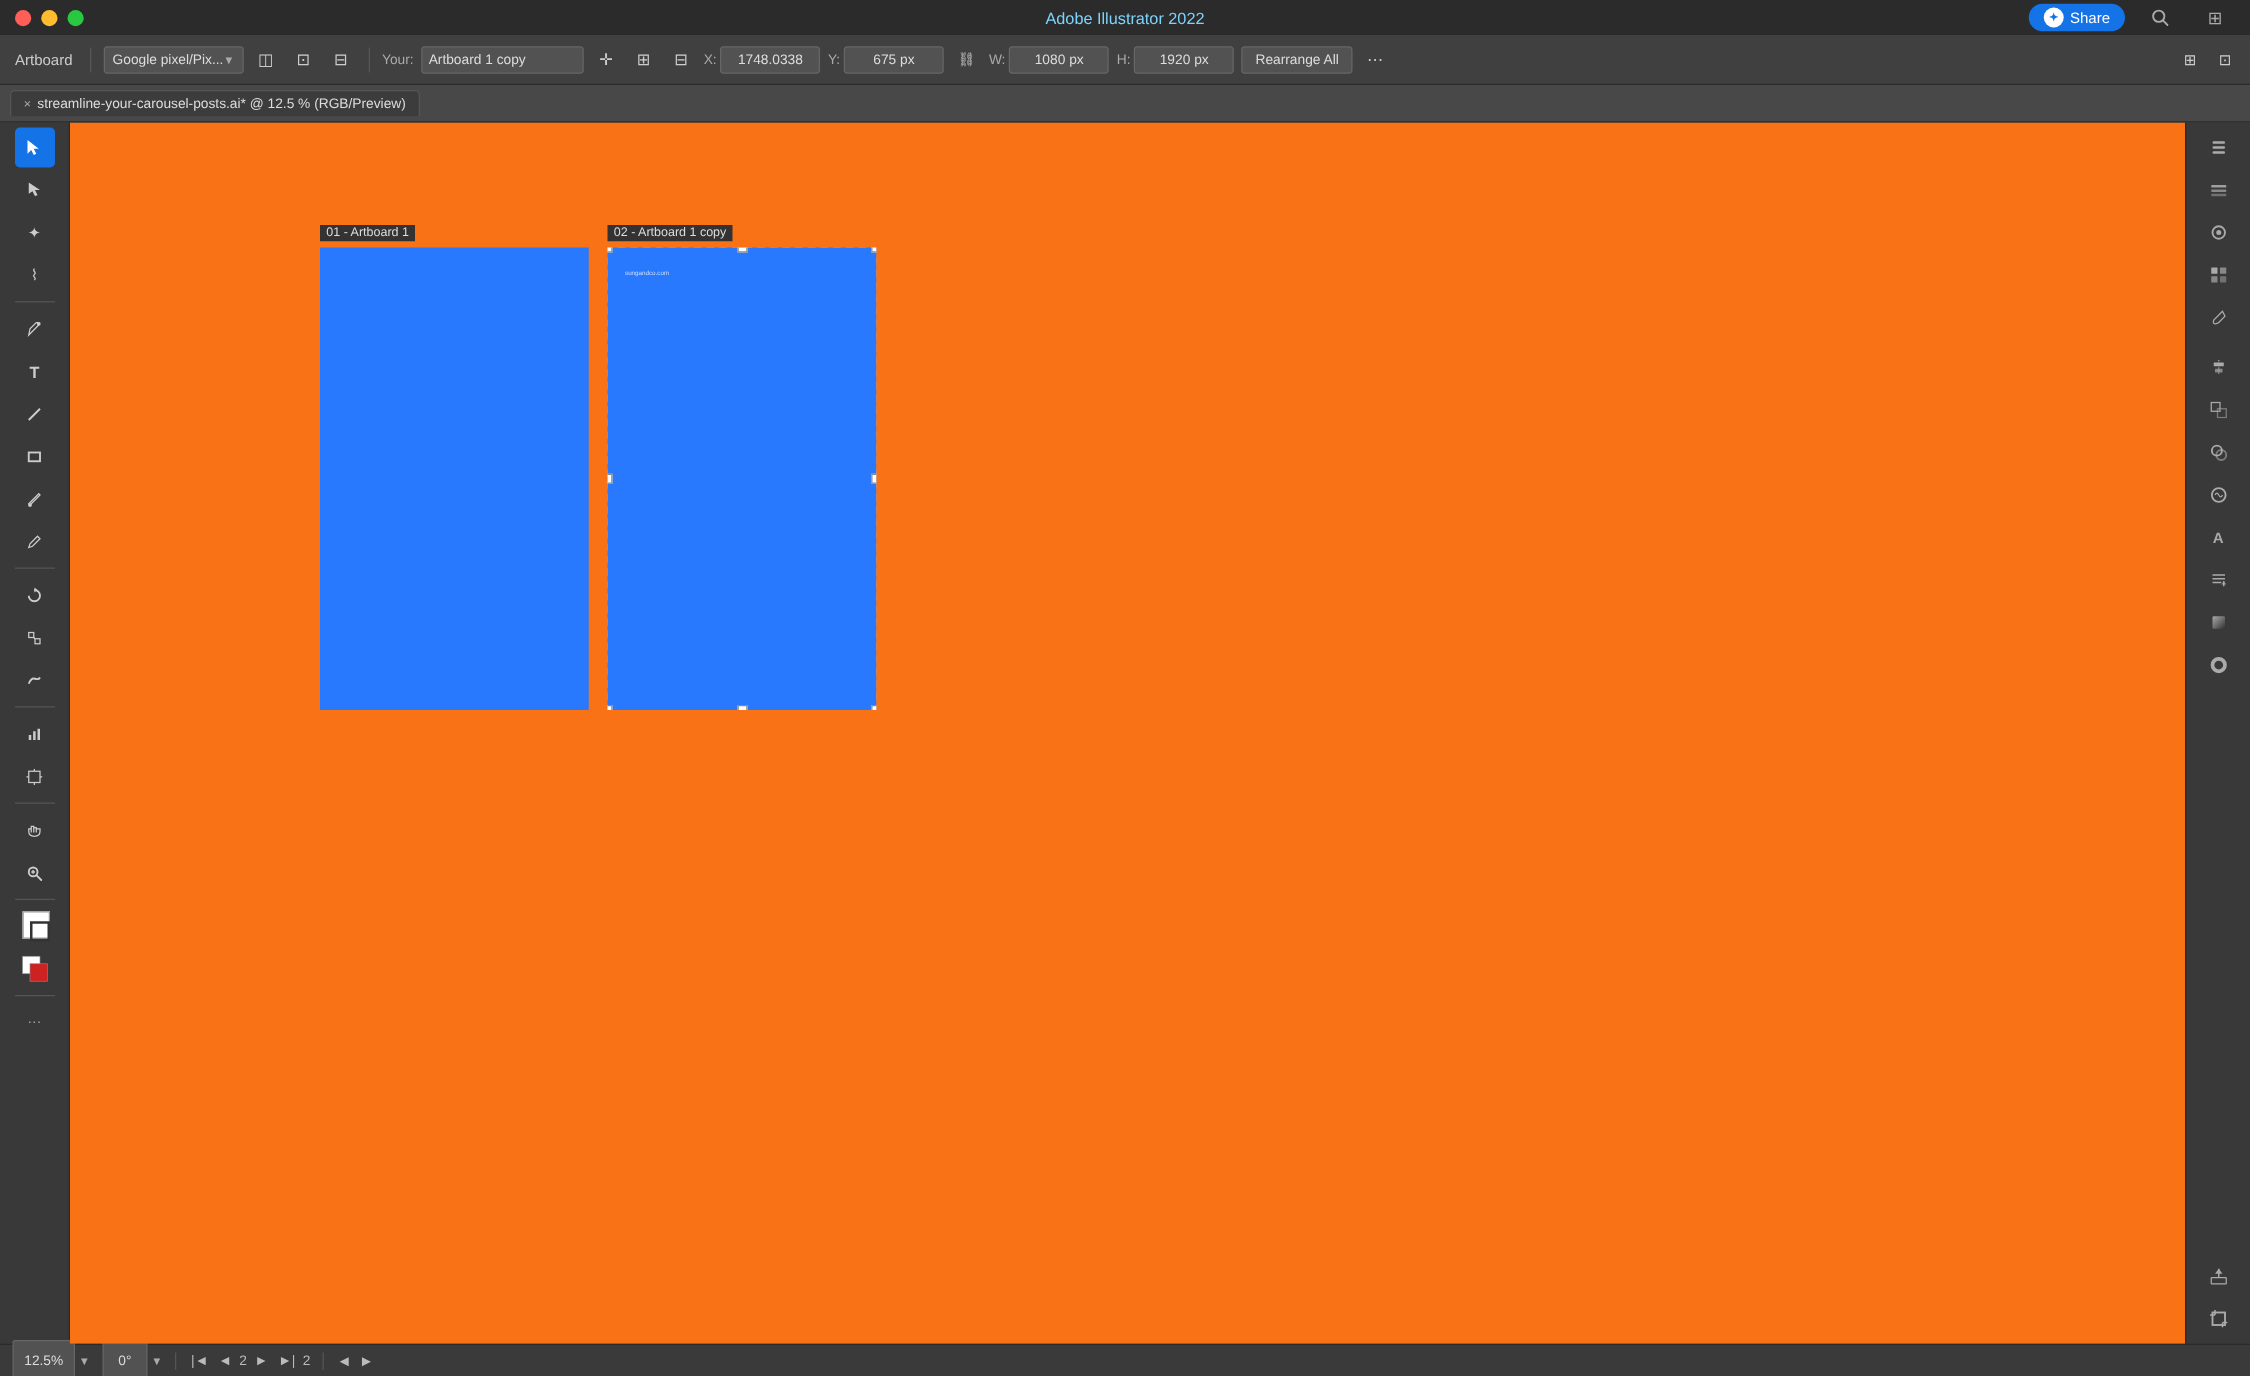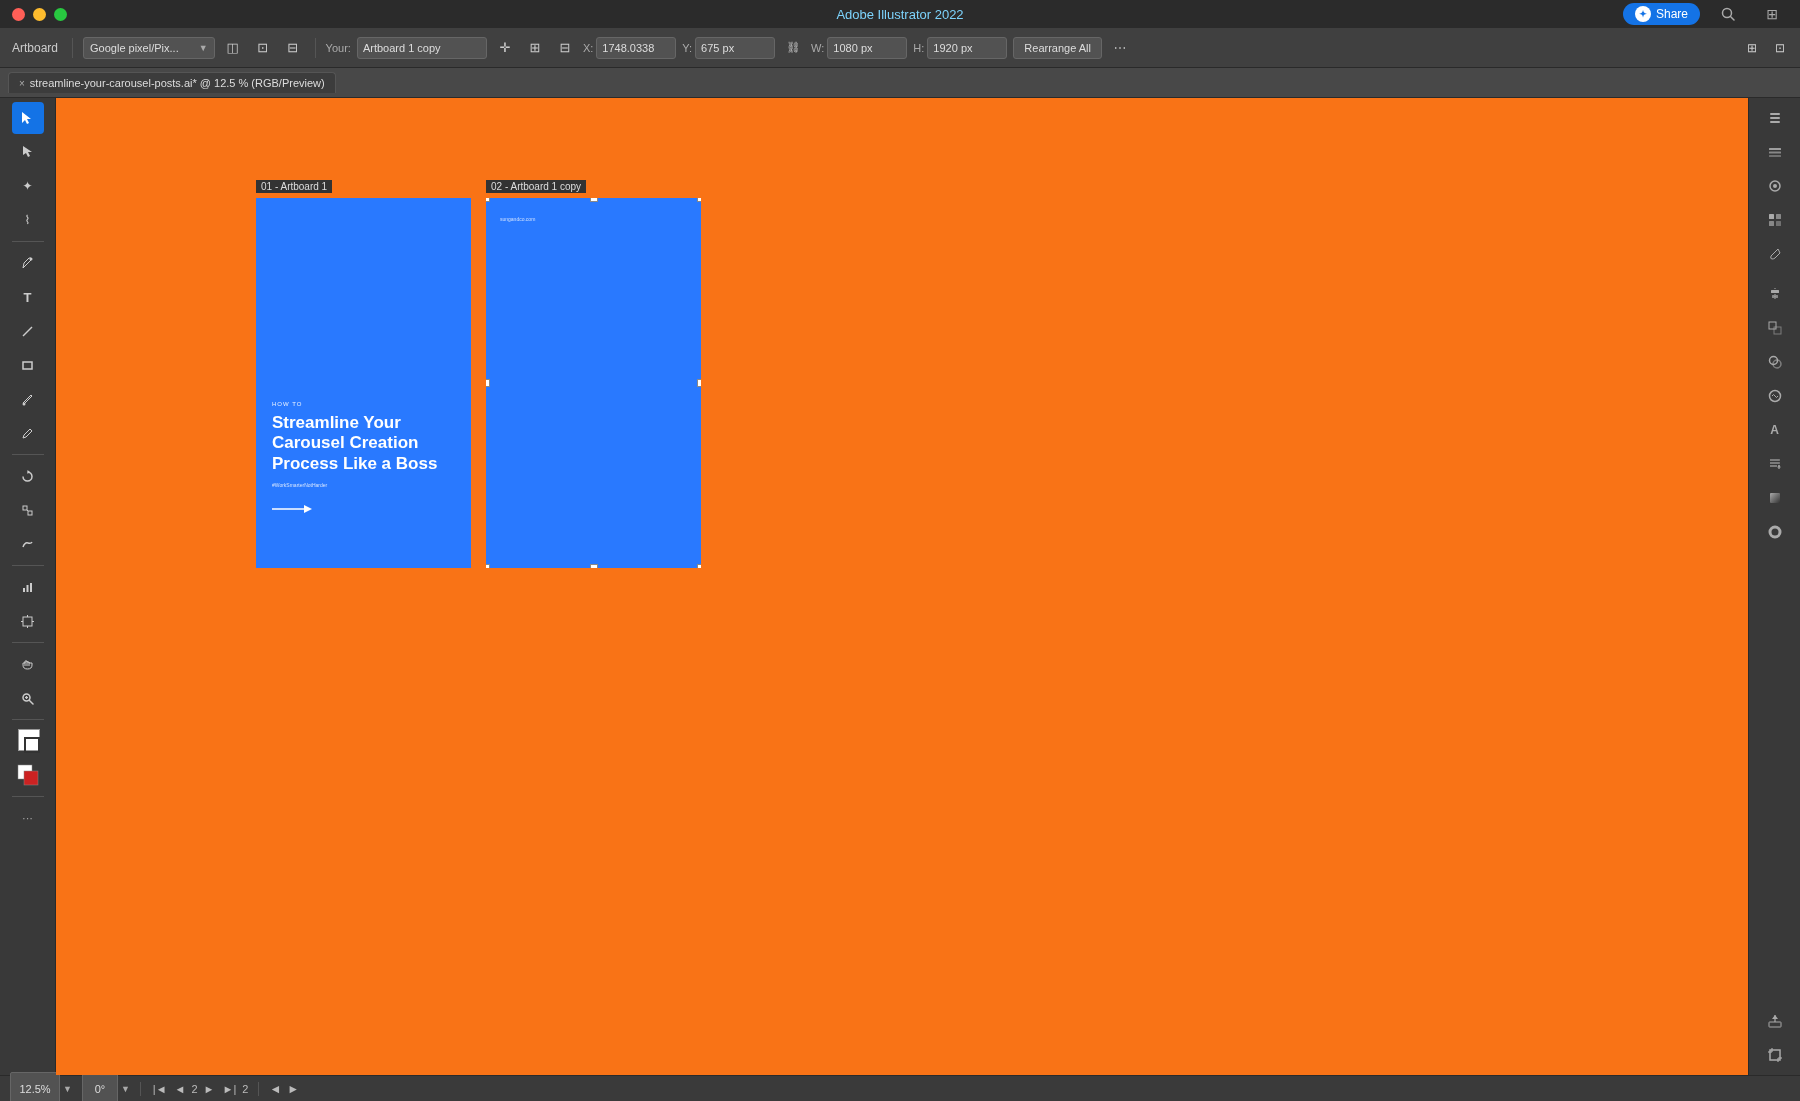--- a/index.html
+++ b/index.html
@@ -99,21 +99,21 @@
       background: #525252;
       border: 1px solid #666;
       color: #ddd;
       font-size: 11px;
       padding: 2px 6px;
       border-radius: 3px;
       cursor: pointer;
       height: 22px;
       display: flex;
       align-items: center;
-      gap: 20px;
+      gap: 0;
       min-width: 110px;
     }
     .toolbar-icon-btn {
       background: none;
       border: 1px solid transparent;
       color: #ccc;
       width: 24px;
       height: 24px;
       display: flex;
       align-items: center;
@@ -139,21 +139,21 @@
     }
     .toolbar-input {
       background: #525252;
       border: 1px solid #666;
       color: #ddd;
       font-size: 11px;
       padding: 2px 5px;
       border-radius: 3px;
       height: 22px;
       width: 80px;
-      text-align: left;
+      text-align: center;
     }
     .rearrange-btn {
       background: #525252;
       border: 1px solid #666;
       color: #ddd;
       font-size: 11px;
       padding: 2px 10px;
       border-radius: 3px;
       cursor: pointer;
       height: 22px;
@@ -722,31 +722,20 @@
 
   <div class="canvas-area">
 
     <div class="artboard-container">
 
       <div class="artboard artboard-1">
         <div class="artboard-label">01 - Artboard 1</div>
         <div class="artboard-content">
           <div class="ab-inner">
             <div style="flex:1;"></div>
-            <div style="margin-top:auto;padding-bottom:30px;">
-              <div class="ab-subtitle">HOW TO</div>
-              <div class="ab-title">Streamline Your Carousel Creation Process Like a Boss</div>
-              <div class="ab-tag">#WorkSmarterNotHarder</div>
-              <div class="ab-arrow">
-                <svg width="40" height="10" viewBox="0 0 40 10">
-                  <line x1="0" y1="5" x2="35" y2="5" stroke="white" stroke-width="1.5"></line>
-                  <polygon points="32,1 40,5 32,9" fill="white"></polygon>
-                </svg>
-              </div>
-            </div>
           </div>
         </div>
       </div>
 
       <div class="artboard artboard-2">
         <div class="artboard-label">02 - Artboard 1 copy</div>
         <div class="artboard-content" style="position:relative;">
 
           <div class="selection-border">
             <div class="handle handle-tl"></div>

